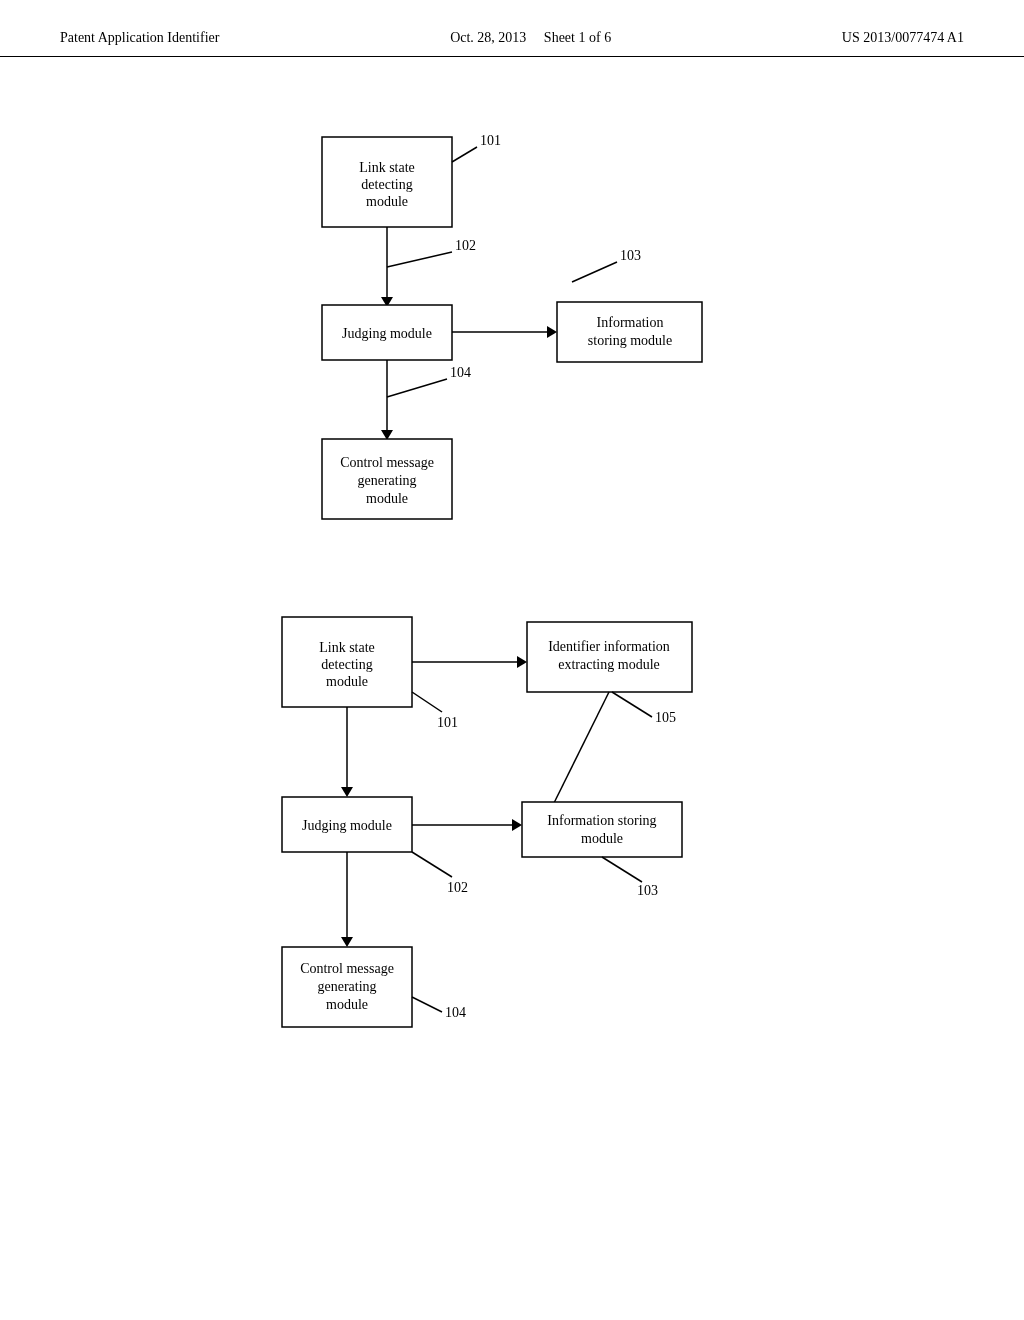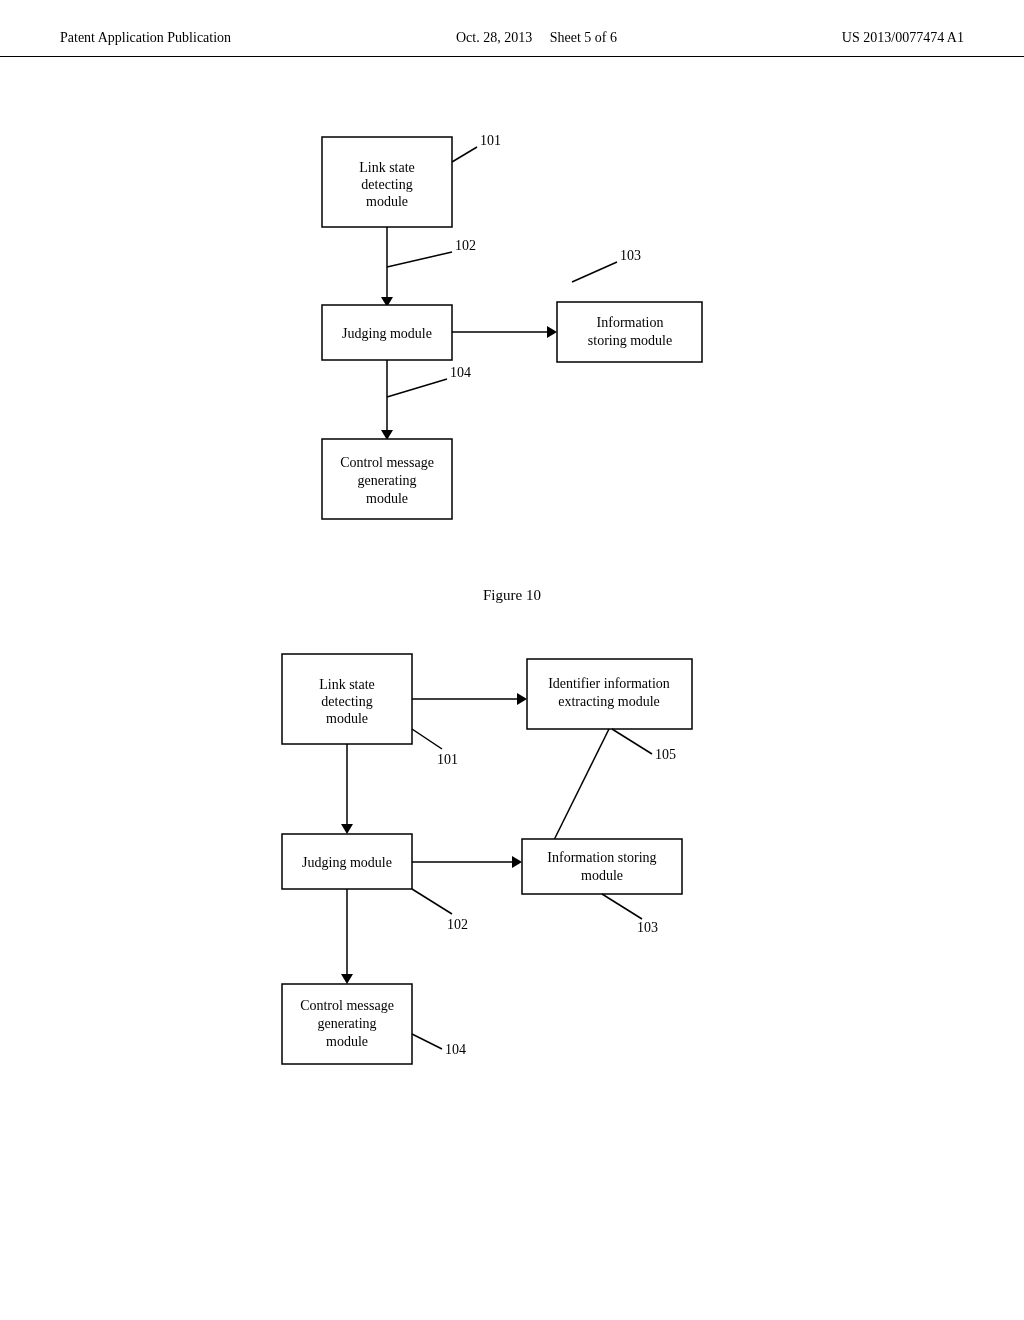--- a/index.html
+++ b/index.html
@@ -66,26 +66,26 @@
       width: 560px;
       height: 500px;
       margin: 20px auto 0 auto;
     }
   </style>
 </head>
 <body>
 
 <div class="header">
   <div class="header-left">
-    <span>Patent Application Publication</span>
+    <span>Patent Application Identifier</span>
   </div>
   <div class="header-center">
     <span>Oct. 28, 2013</span>
     &nbsp;&nbsp;&nbsp;
-    <span>Sheet 5 of 6</span>
+    <span>Sheet 1 of 6</span>
   </div>
   <div class="header-right">
     <span>US 2013/0077474 A1</span>
   </div>
 </div>
 
 <div class="main">
 
   <div class="diagram-section">
     <div id="fig10-wrapper" class="diagram-wrapper">
@@ -126,21 +126,20 @@
 
         <line x1="125" y1="280" x2="185" y2="262" stroke="black" stroke-width="1.5"></line>
         <text x="188" y="260" text-anchor="start" font-family="Times New Roman" font-size="14">104</text>
 
         <rect x="60" y="322" width="130" height="80" fill="white" stroke="black" stroke-width="1.5"></rect>
         <text x="125" y="350" text-anchor="middle" font-family="Times New Roman" font-size="14">Control message</text>
         <text x="125" y="368" text-anchor="middle" font-family="Times New Roman" font-size="14">generating</text>
         <text x="125" y="386" text-anchor="middle" font-family="Times New Roman" font-size="14">module</text>
       </svg>
     </div>
-    <div class="figure-label">Figure 10</div>
   </div>
 
   <div class="diagram-section">
     <div id="fig11-wrapper" class="diagram-wrapper">
       <svg width="580" height="520" class="diagram-svg">
 
         <rect x="50" y="20" width="130" height="90" fill="white" stroke="black" stroke-width="1.5"></rect>
         <text x="115" y="55" text-anchor="middle" font-family="Times New Roman" font-size="14">Link state</text>
         <text x="115" y="72" text-anchor="middle" font-family="Times New Roman" font-size="14">detecting</text>
         <text x="115" y="89" text-anchor="middle" font-family="Times New Roman" font-size="14">module</text>

